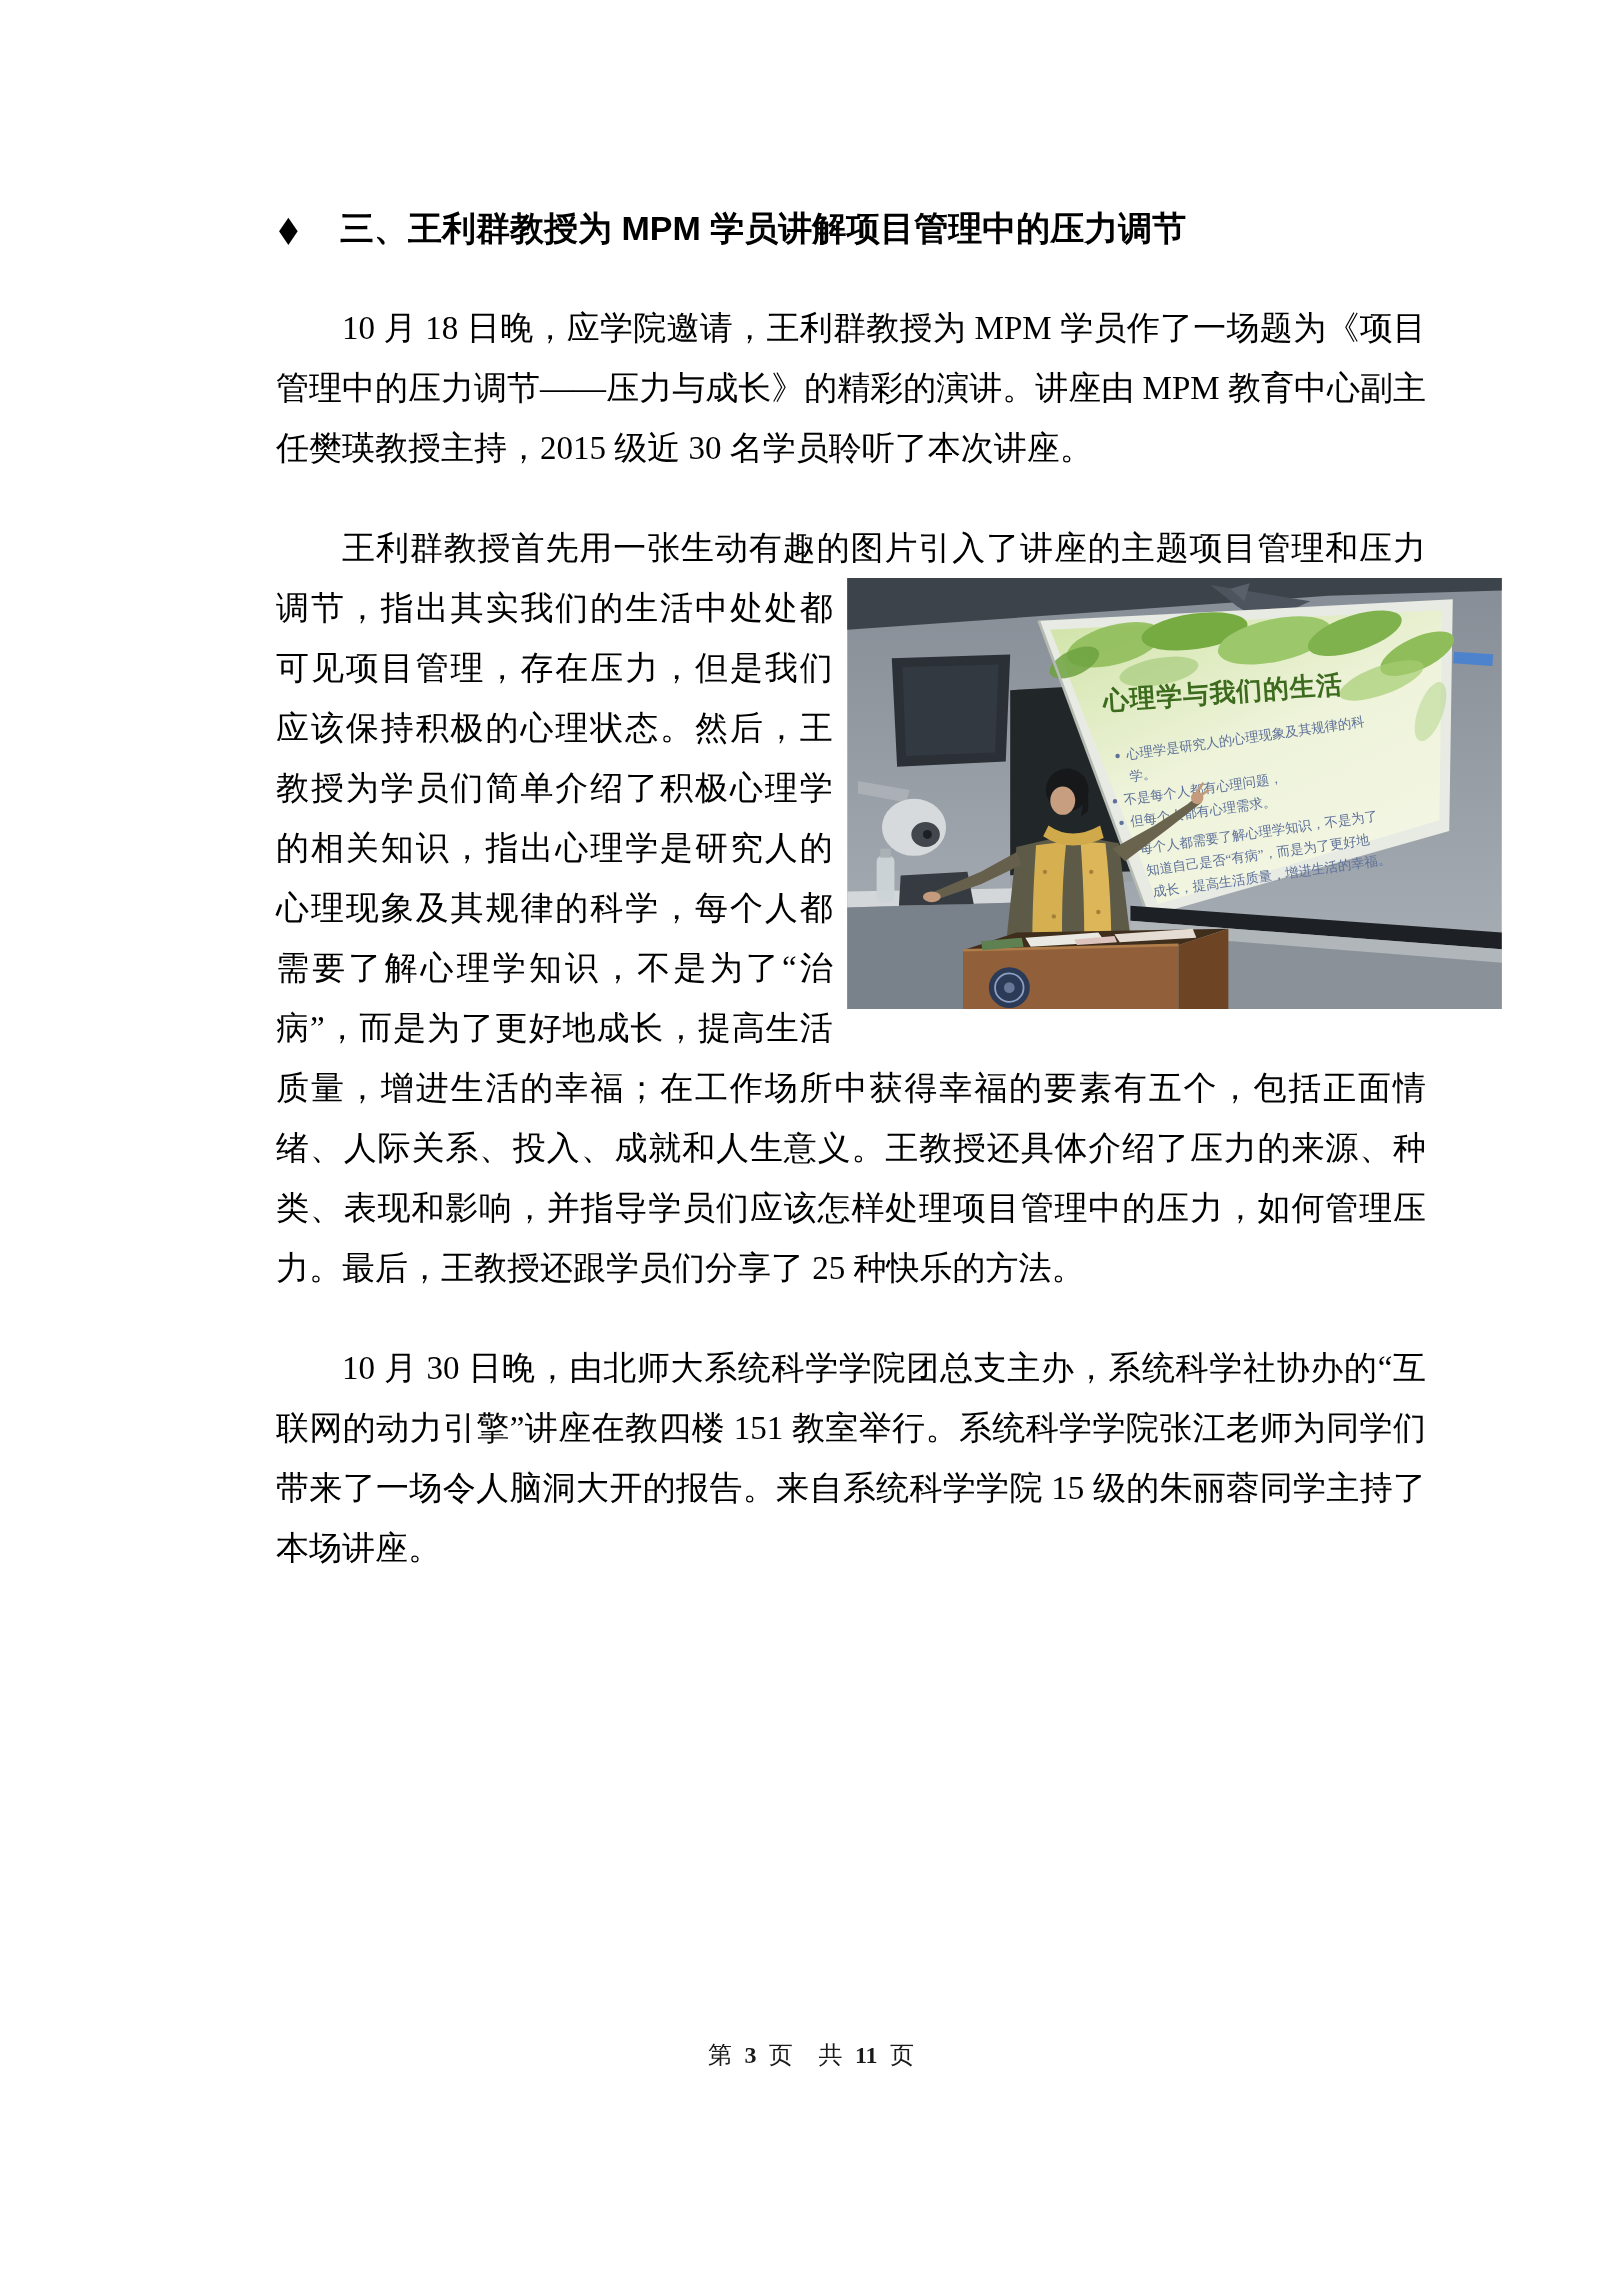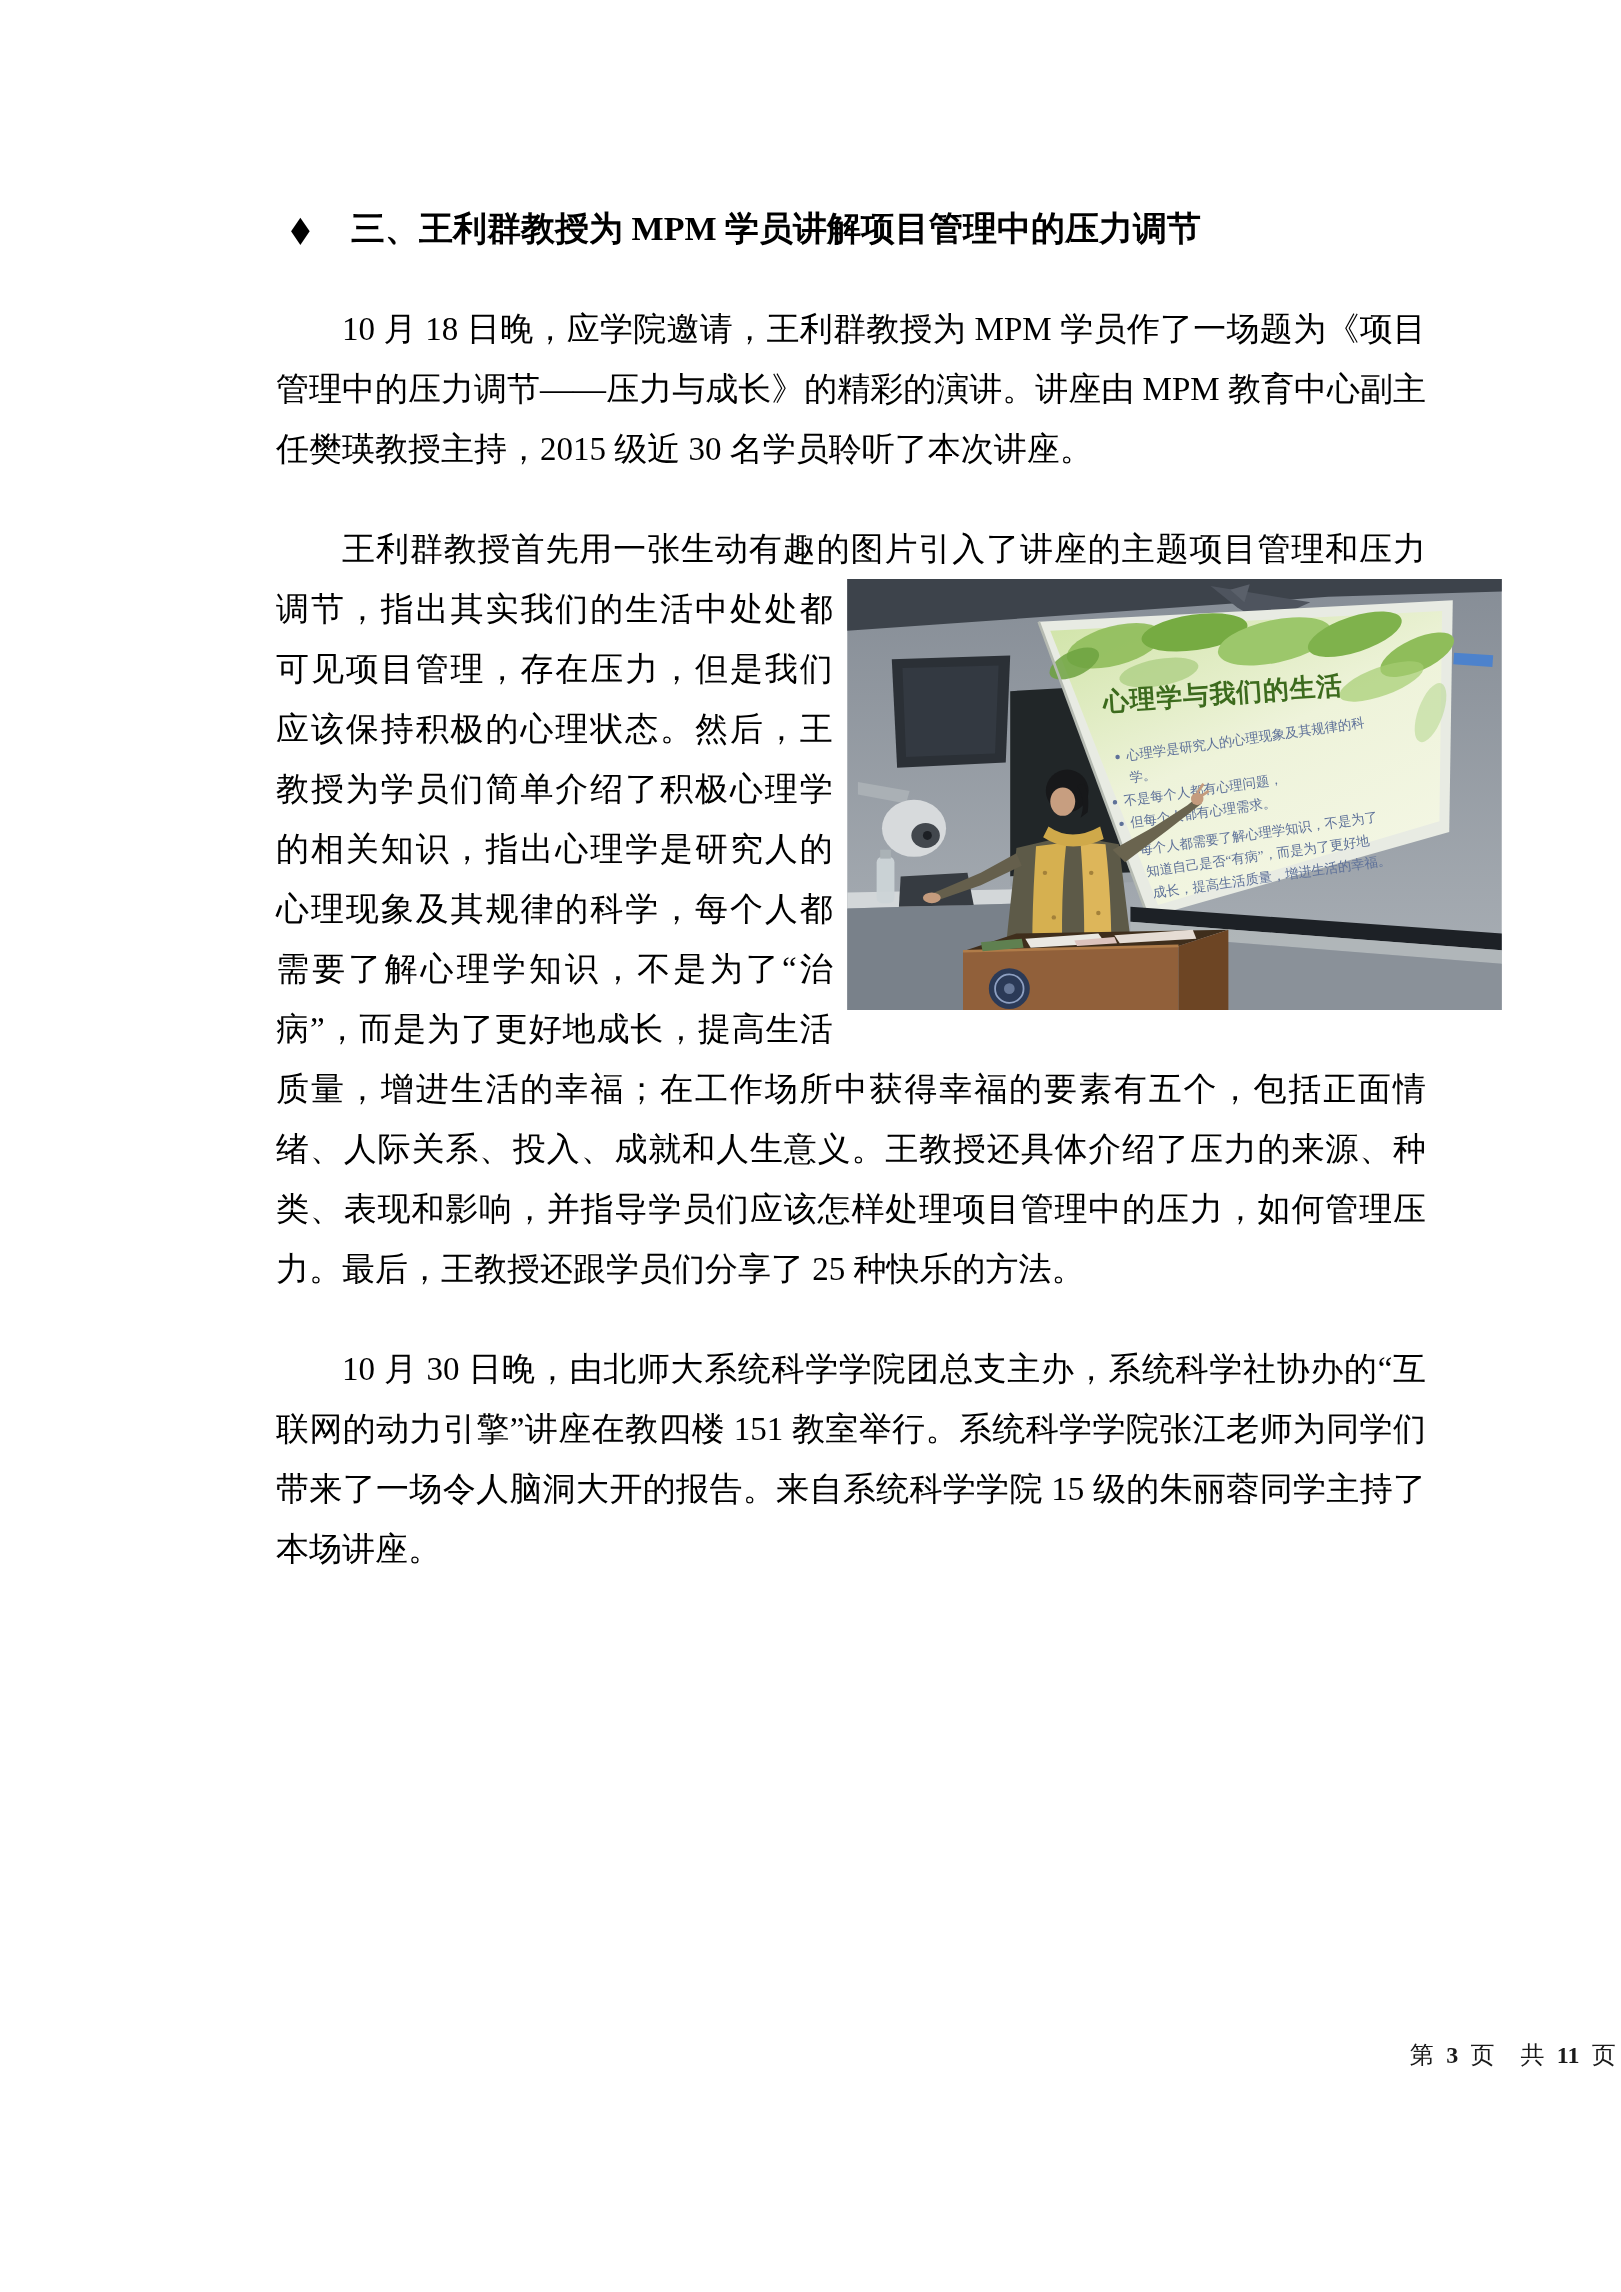--- a/index.html
+++ b/index.html
@@ -1,28 +1,28 @@
 <!DOCTYPE html>
 <html style="font-size:14.3px"><head>
 <meta charset="utf-8">
 <style>
   html,body{margin:0;padding:0;background:#ffffff;}
   .page{position:relative;width:1622px;height:2293px;background:#ffffff;
         font-family:"Liberation Serif","DejaVu Serif",serif;color:#000;overflow:hidden;}
   .content{position:absolute;left:276px;top:198px;width:1150px;}
-  .hd{margin:0 0 40px 12px;font-family:Liberation Serif, serif;
+  .hd{margin:0 0 40px 0;font-family:Liberation Sans, sans-serif;
       font-weight:bold;font-size:34px;line-height:60px;color:#000;}
   .hd-bullet{display:inline-block;transform:scale(.72,1.05);transform-origin:center;
       font-size:32px;margin-right:30px;vertical-align:0.9px;}
   .par{margin:0 0 40px 0;font-size:33px;line-height:60px;text-align:justify;
       text-justify:inter-ideograph;text-indent:66px;}
   .ph-push{float:right;width:0;height:60px;}
   .ph-box{float:right;clear:right;width:579px;height:431px;position:relative;margin-left:14.3px;}
   .ph-img{position:absolute;top:0;right:-76px;width:655px;height:431px;display:block;}
-  .footer{position:absolute;left:0;top:2039px;width:100%;text-align:right;
+  .footer{position:absolute;left:0;top:2039px;width:100%;text-align:center;
       font-size:24px;color:#1a1a1a;}
   .footer .w{margin:0 6.2px;}
   .footer .n{margin:0 6.2px;font-weight:bold;}
   .svgtxt{font-family:"Liberation Serif","DejaVu Serif",serif;}
 </style>
 </head>
 <body>
 
 <div class="page">
   <div class="content">

